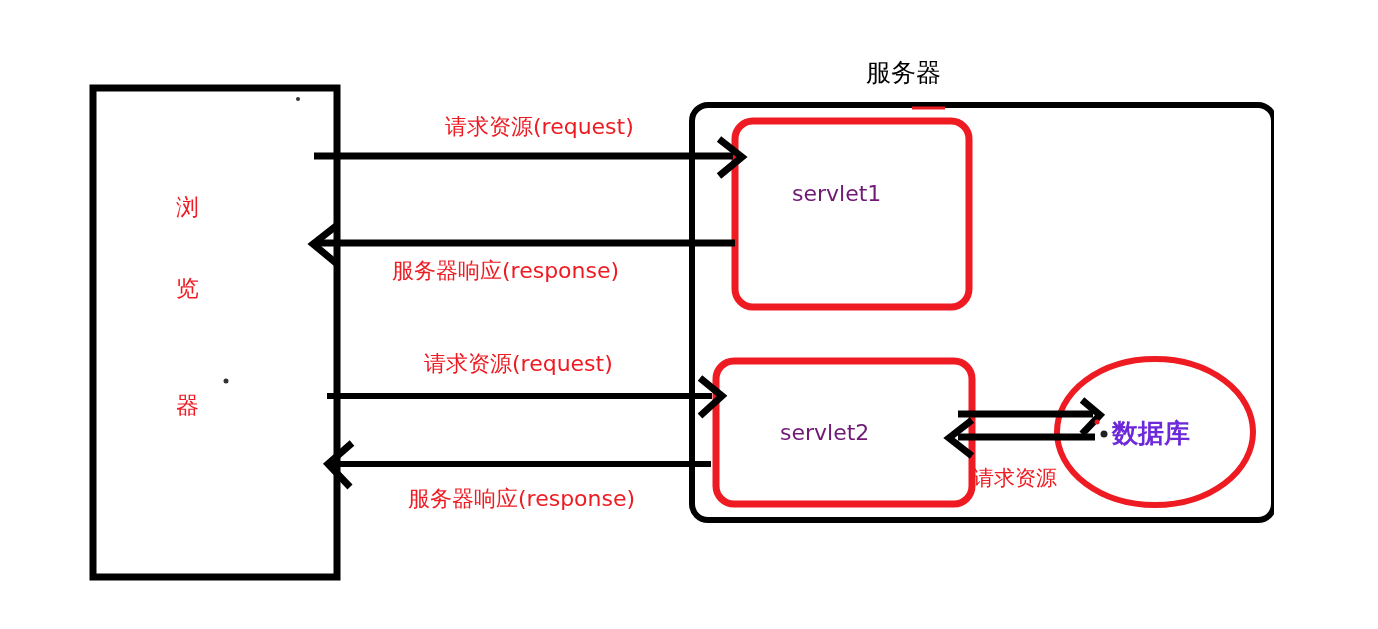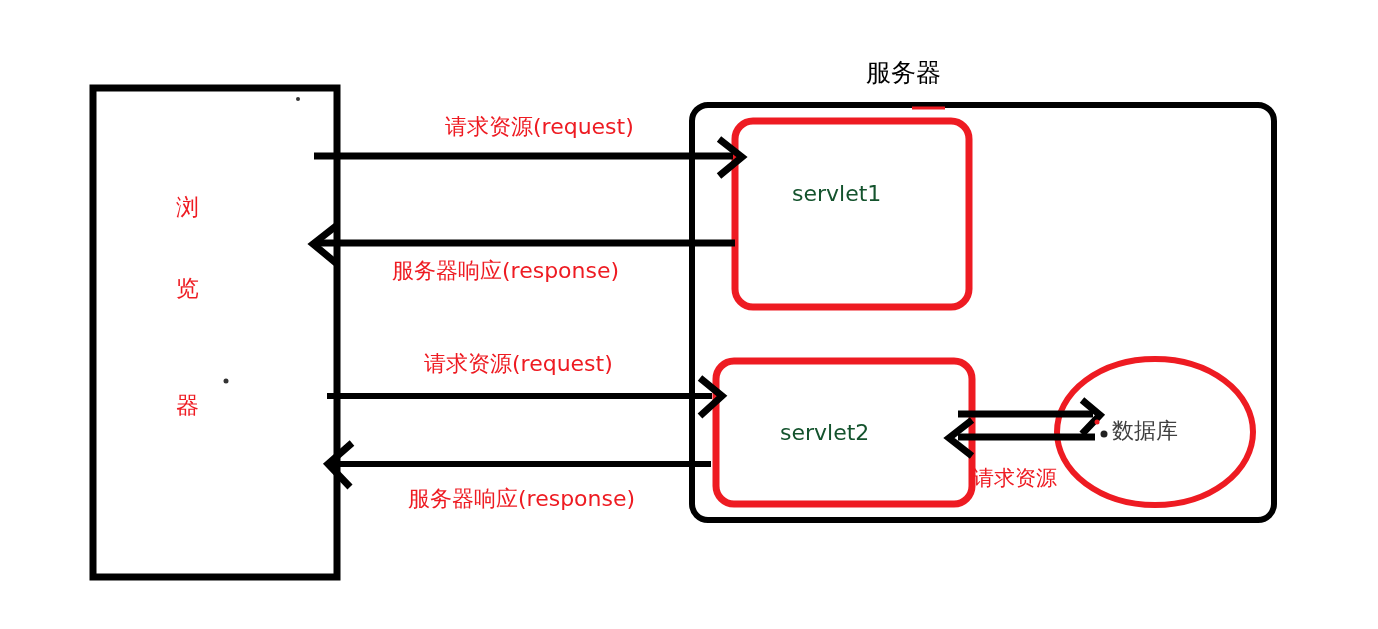--- a/index.html
+++ b/index.html
@@ -5,21 +5,21 @@
   html, body {
     margin: 0;
     padding: 0;
     background: #ffffff;
   }
   body {
     font-family: "DejaVu Sans", "Liberation Sans", sans-serif;
   }
   #canvas {
     position: relative;
-    width: 1378px;
+    width: 1274px;
     height: 629px;
     background: #ffffff;
     overflow: hidden;
   }
   .svg-layer {
     position: absolute;
     left: 0;
     top: 0;
     width: 1378px;
     height: 629px;
@@ -34,33 +34,33 @@
     color: #ee1b22;
     font-size: 22px;
     font-weight: 400;
   }
   .lbl-black {
     color: #000000;
     font-size: 25px;
     font-weight: 400;
   }
   .servlet-label {
-    color: #14532d;
+    color: #701a75;
     font-size: 22px;
     font-weight: 400;
   }
   .browser-char {
     color: #ee1b22;
     font-size: 23px;
     font-weight: 400;
   }
   .db-label {
-    color: #404040;
-    font-size: 22px;
-    font-weight: 400;
+    color: #6d28d9;
+    font-size: 26px;
+    font-weight: 700;
   }
   .rw-label {
     color: #ee1b22;
     font-size: 21px;
     font-weight: 400;
   }
 </style>
 </head>
 <body>
 

